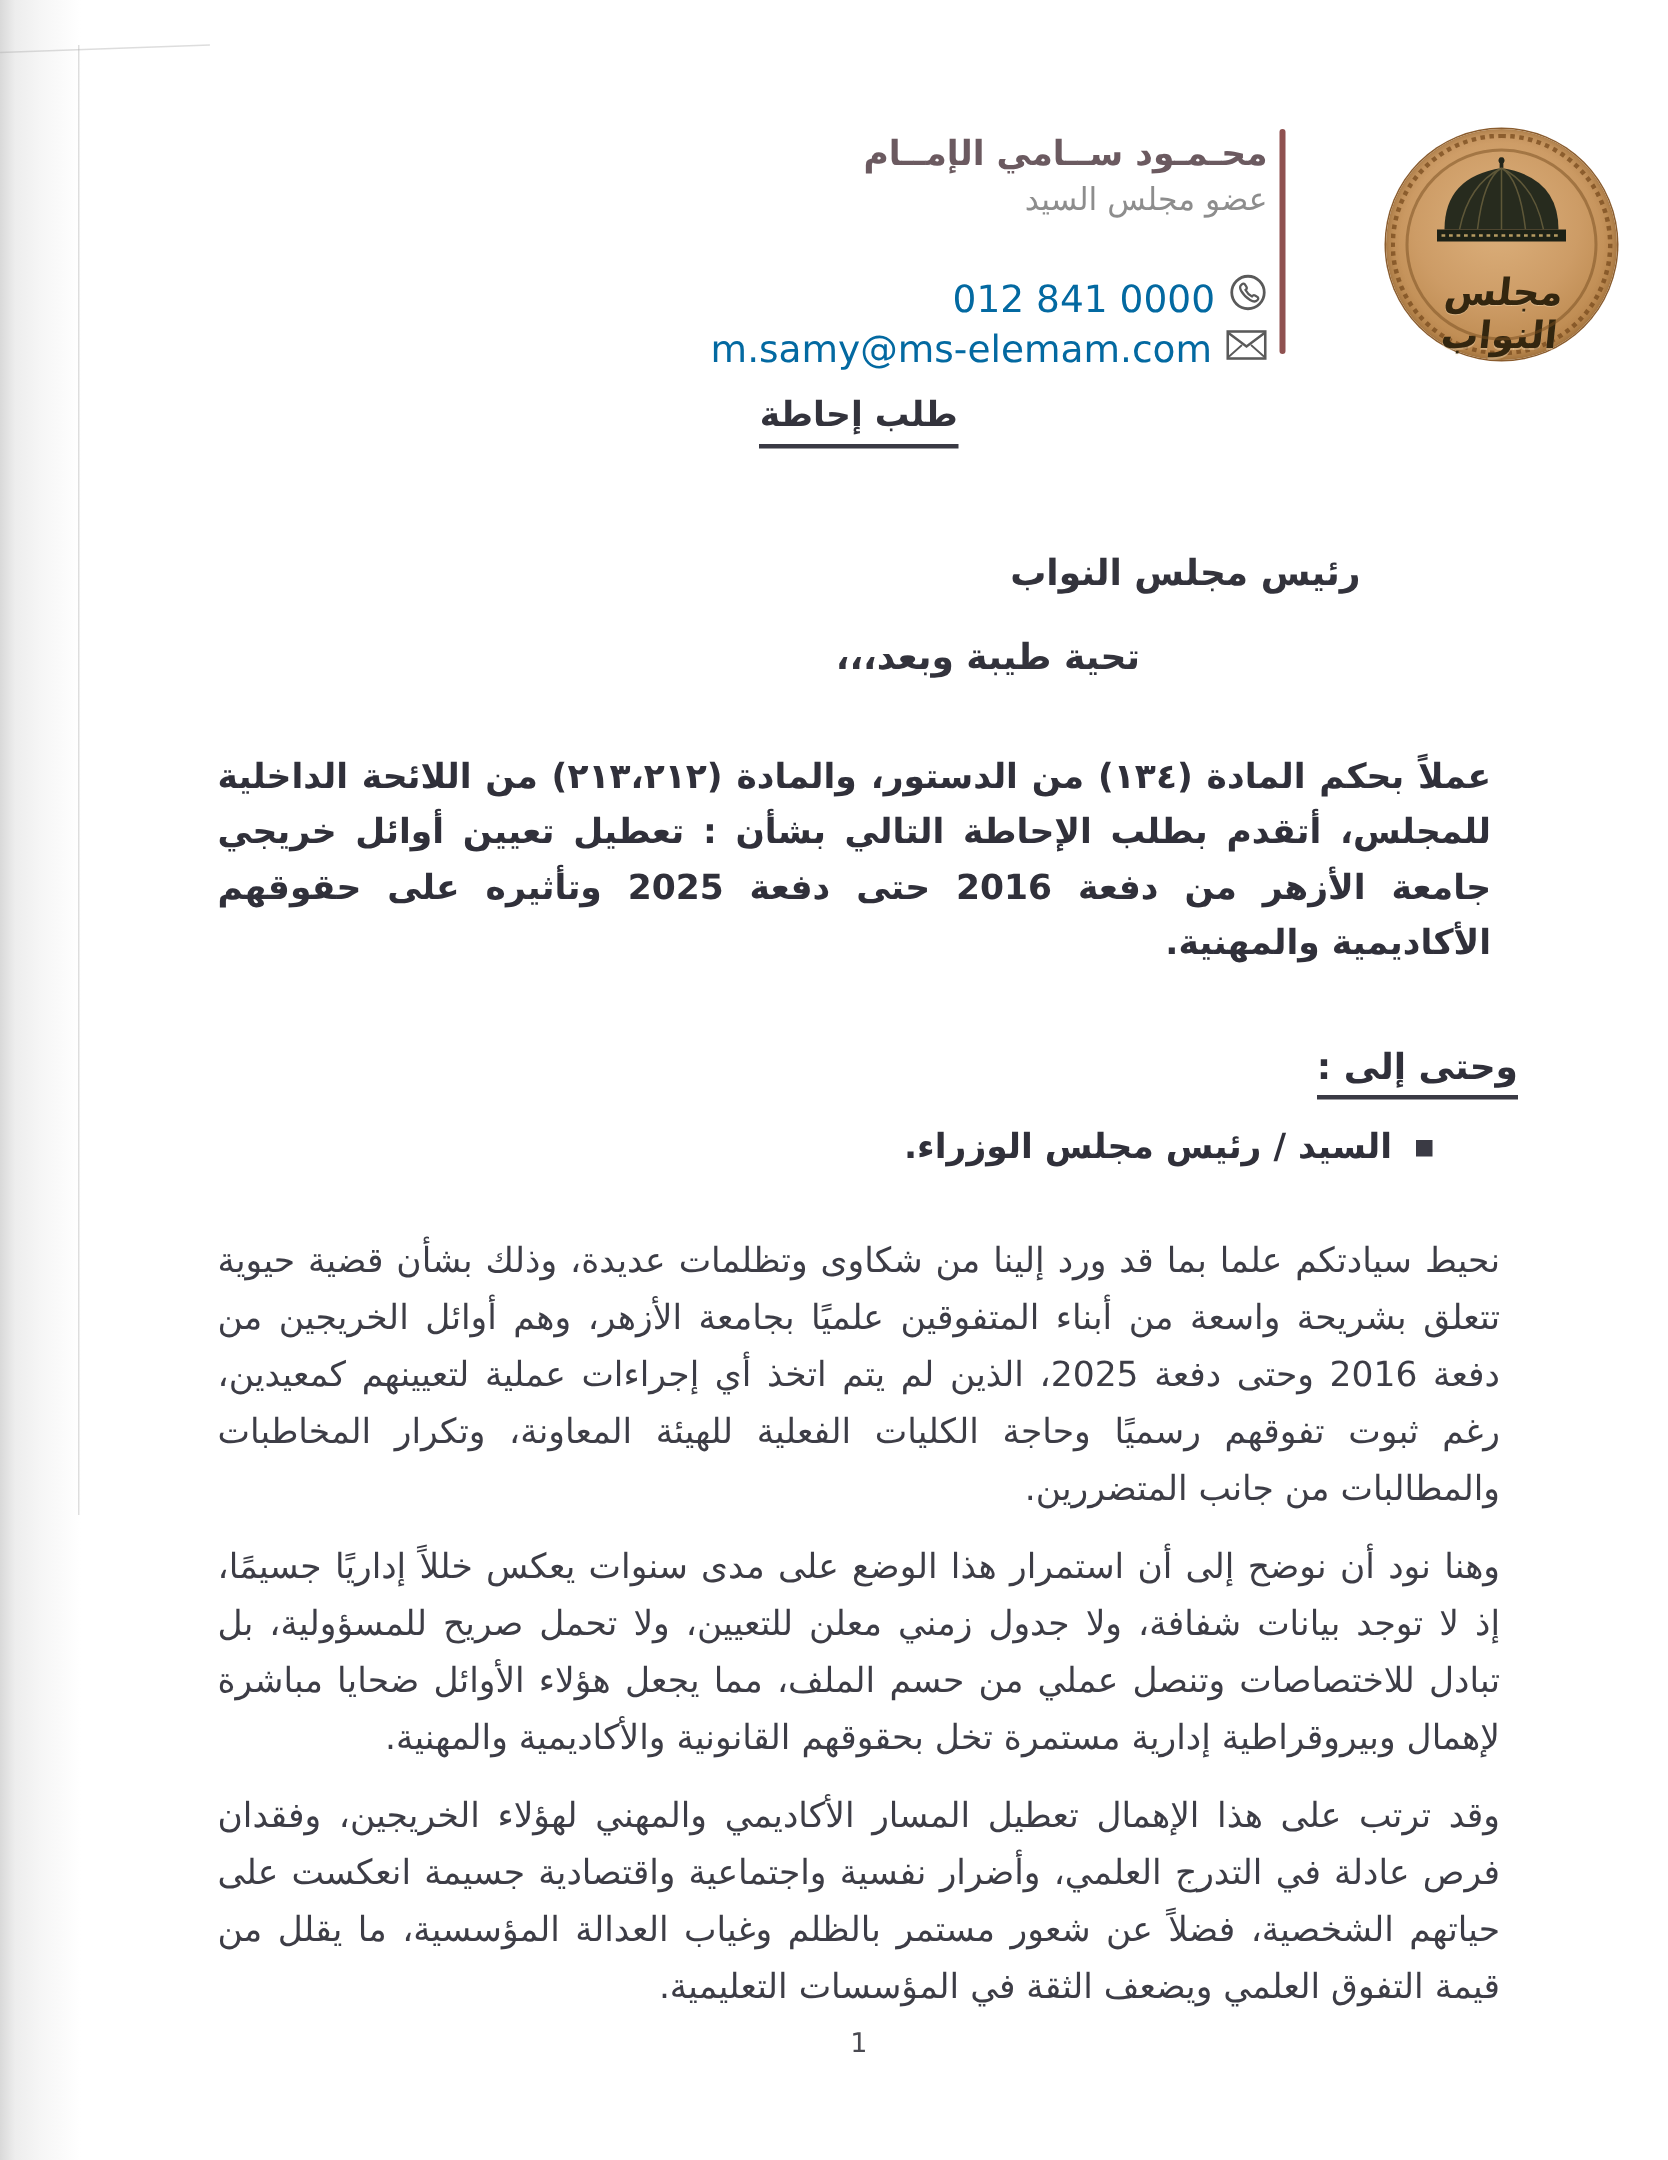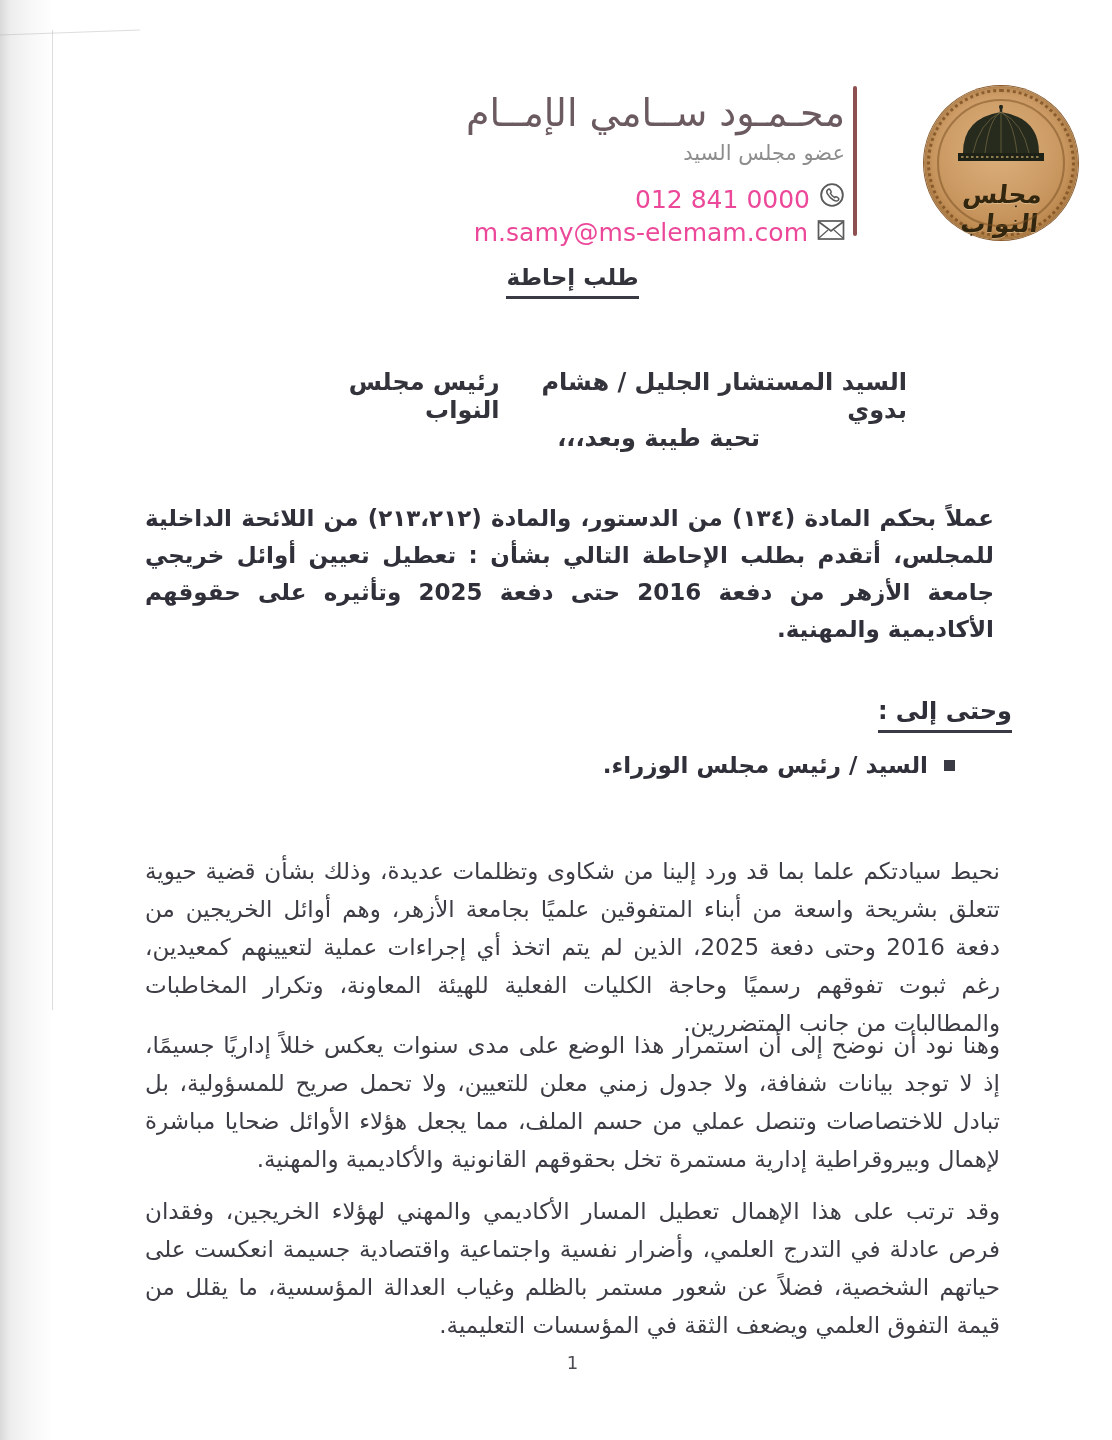--- a/index.html
+++ b/index.html
@@ -20,24 +20,24 @@
     position:absolute;left:52px;top:30px;height:980px;width:1px;
     background:rgba(160,160,160,.35);
   }
   .scan-top{
     position:absolute;left:0;top:32px;width:140px;height:1px;
     background:rgba(170,170,170,.4);transform:rotate(-2deg);
   }
 
   
   .hdr-name-block{position:absolute;top:88px;right:267px;text-align:right;direction:rtl;}
-  .hdr-name{font-size:38px;font-weight:normal;color:#6b5a60;letter-spacing:.5px;line-height:1.35;}
+  .hdr-name{font-size:23px;font-weight:bold;color:#6b5a60;letter-spacing:.5px;line-height:1.35;}
   .hdr-subtitle{font-size:21px;color:#8d8d8d;margin-top:2px;}
   .hdr-contacts{position:absolute;top:182px;right:267px;text-align:right;color:#5a5a5a;}
-  .contact-line{direction:ltr;font-size:25px;line-height:33px;display:flex;align-items:center;justify-content:flex-end;gap:9px;color:#ec4899;}
+  .contact-line{direction:ltr;font-size:25px;line-height:33px;display:flex;align-items:center;justify-content:flex-end;gap:9px;color:#0369a1;}
   .contact-line svg{flex:0 0 auto;}
   .vline{position:absolute;left:853px;top:86px;width:4px;height:150px;background:#8f5150;border-radius:2px;}
 
   
   .logo{
     position:absolute;left:924px;top:86px;width:154px;height:154px;border-radius:50%;
     background:radial-gradient(circle at 48% 40%,#dcb07c 0%,#cd9c66 45%,#bd8a50 72%,#a5763f 92%,#96682f 100%);
     box-shadow:0 0 0 1px #8a5c2e, inset 0 0 8px rgba(90,55,15,.45);
   }
   .logo::before{
@@ -91,21 +91,21 @@
     direction:rtl;display:flex;align-items:center;gap:16px;
     font-size:23px;font-weight:bold;color:#30303a;
   }
   .bullet-sq{width:11px;height:11px;background:#3a3a44;flex:0 0 auto;}
 
   .para{
     position:absolute;left:145px;right:112px;
     direction:rtl;text-align:justify;
     font-size:23px;line-height:38px;color:#3d3d46;
   }
-  .p1{top:852px;}
+  .p1{top:822px;}
   .p2{top:1026px;}
   .p3{top:1192px;}
 
   .page-num{
     position:absolute;top:1352px;left:145px;right:112px;text-align:center;
     font-size:18px;color:#4a4a52;
   }
 </style>
 </head>
 <body>
@@ -157,21 +157,20 @@
       </svg>
     </span>
     <div class="logo-text">مجلس النواب</div>
   </div>
 
   <div class="title">
     <span>طلب إحاطة</span>
   </div>
 
   <div class="addressee">
-    <span>السيد المستشار الجليل / هشام بدوي</span>
     <span>رئيس مجلس النواب</span>
   </div>
 
   <div class="greeting">تحية طيبة وبعد،،،</div>
 
   <div class="intro">
     <span class="u">عملاً بحكم المادة (١٣٤) من الدستور، والمادة (٢١٣،٢١٢) من اللائحة الداخلية للمجلس، أتقدم بطلب الإحاطة التالي بشأن :</span><span> تعطيل تعيين أوائل خريجي جامعة الأزهر من دفعة 2016 حتى دفعة 2025 وتأثيره على حقوقهم الأكاديمية والمهنية.</span>
   </div>
 
   <div class="directed">

